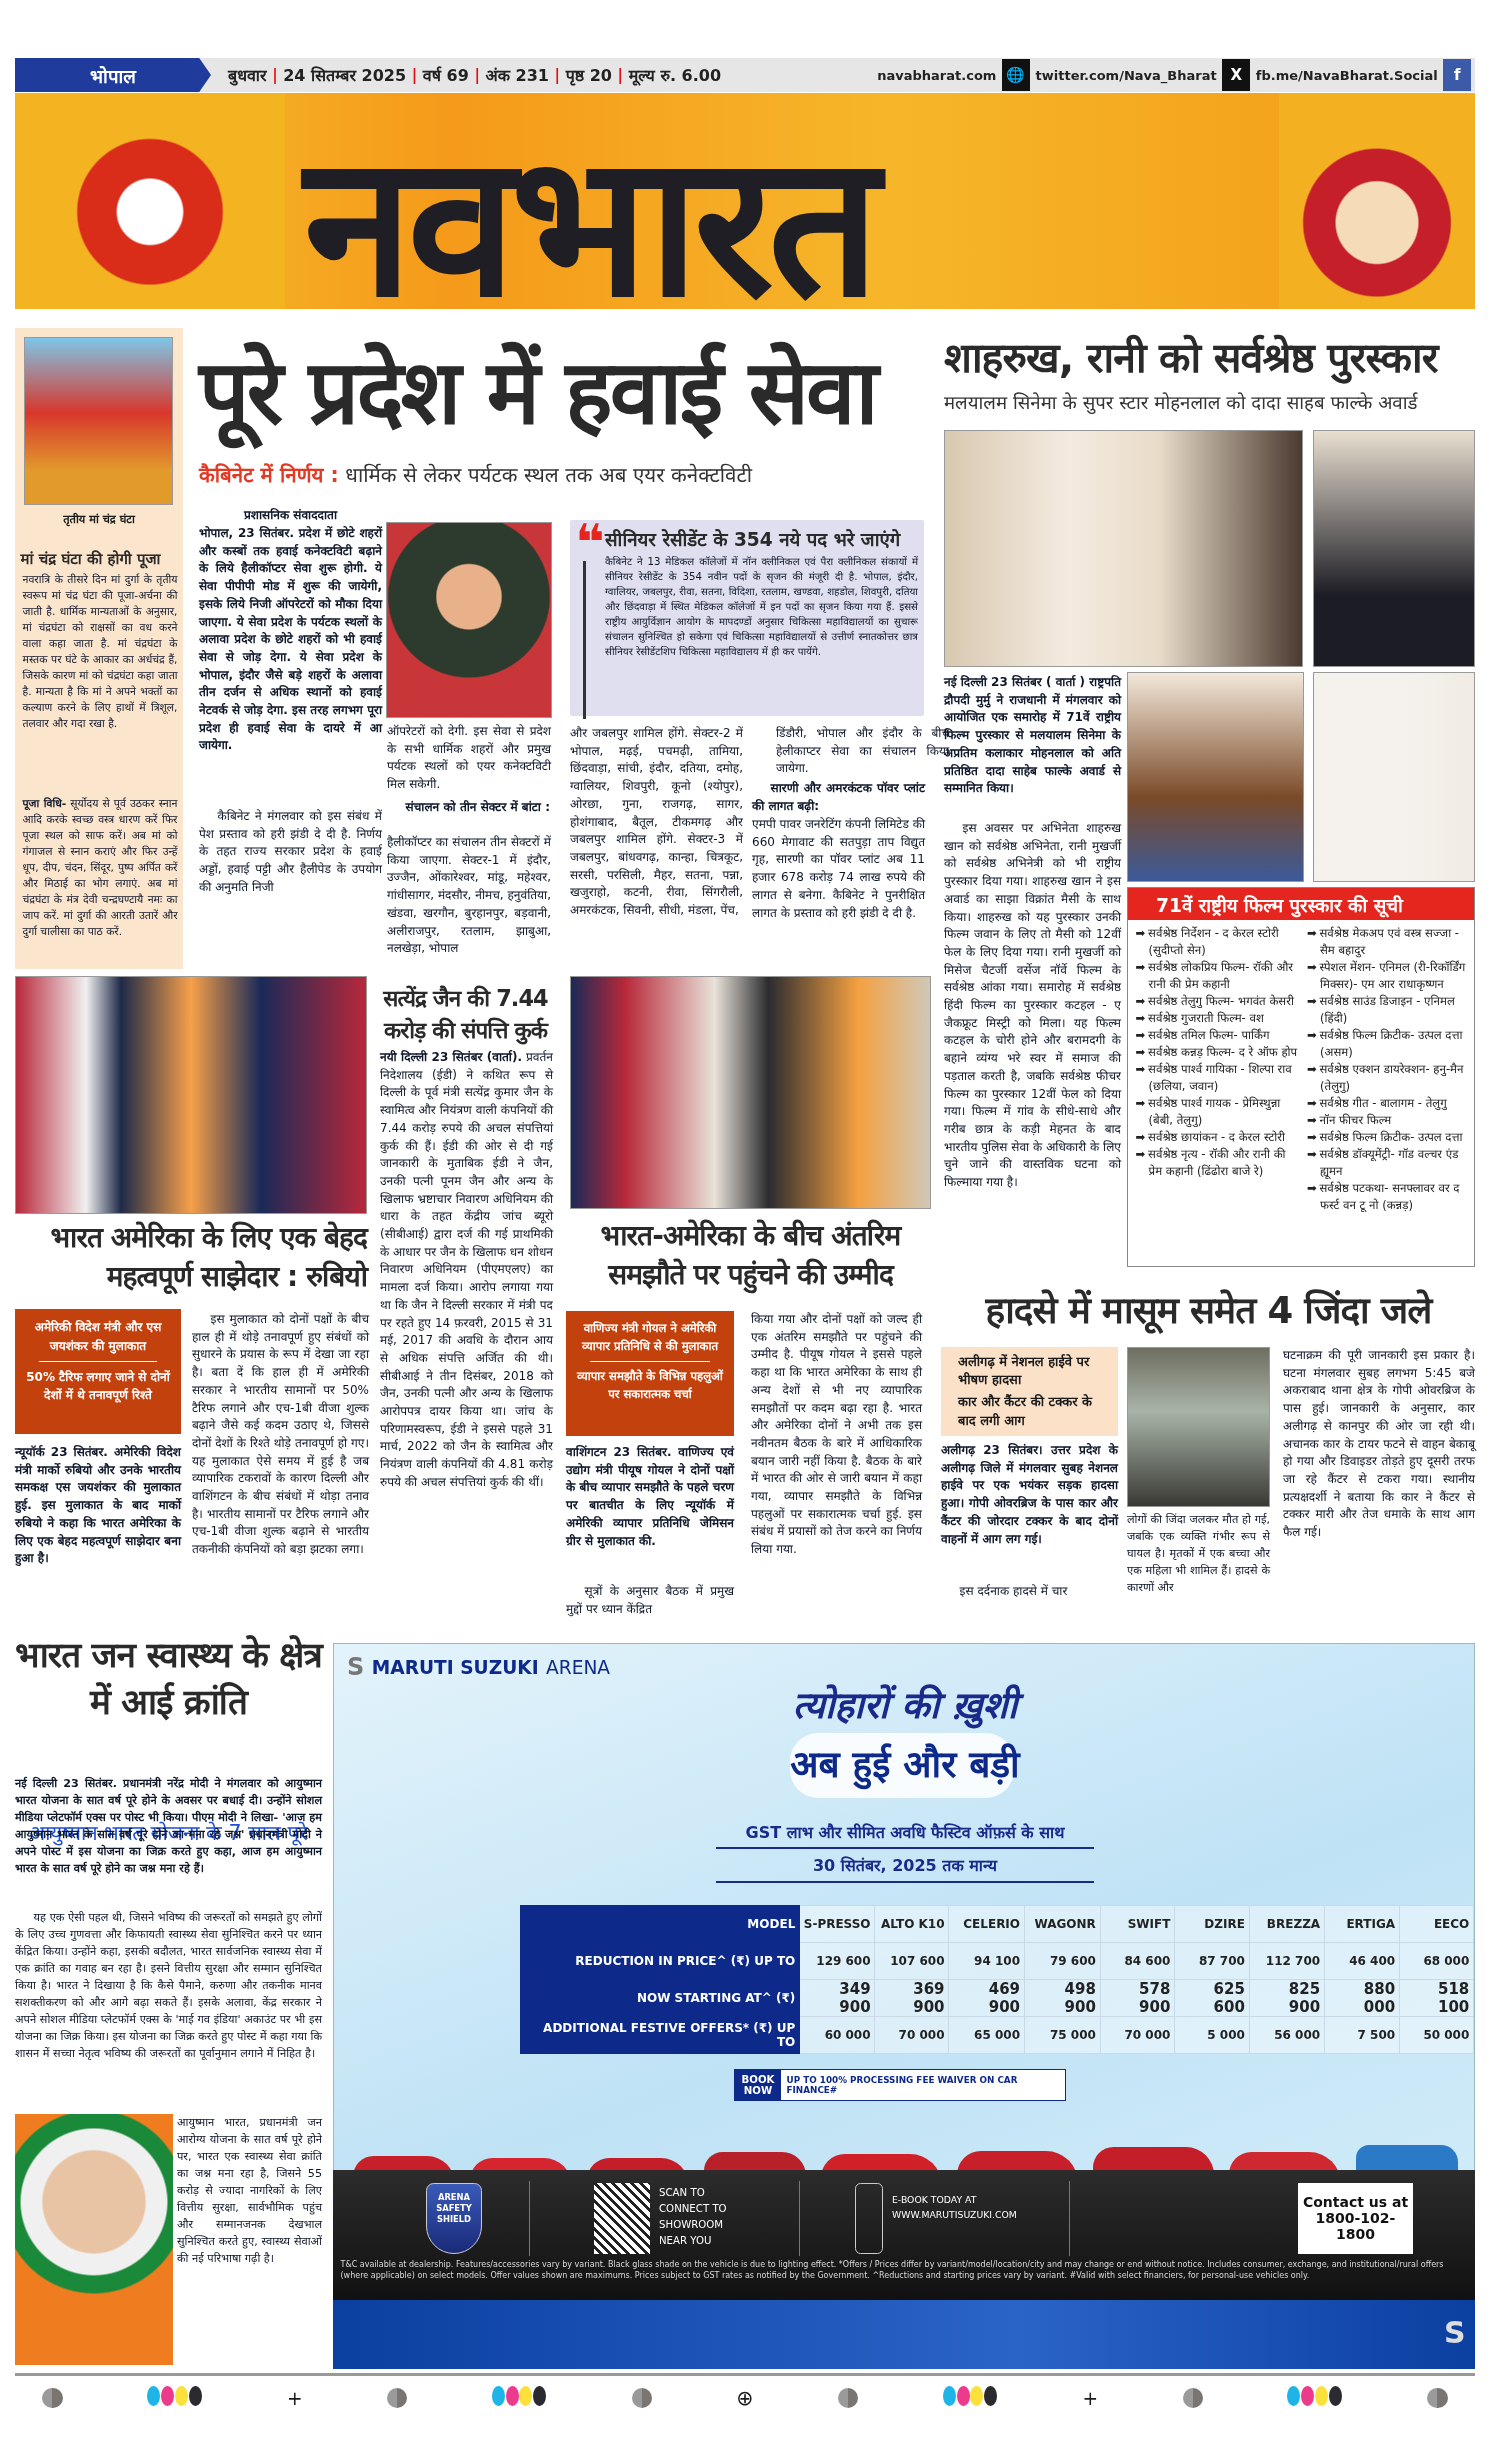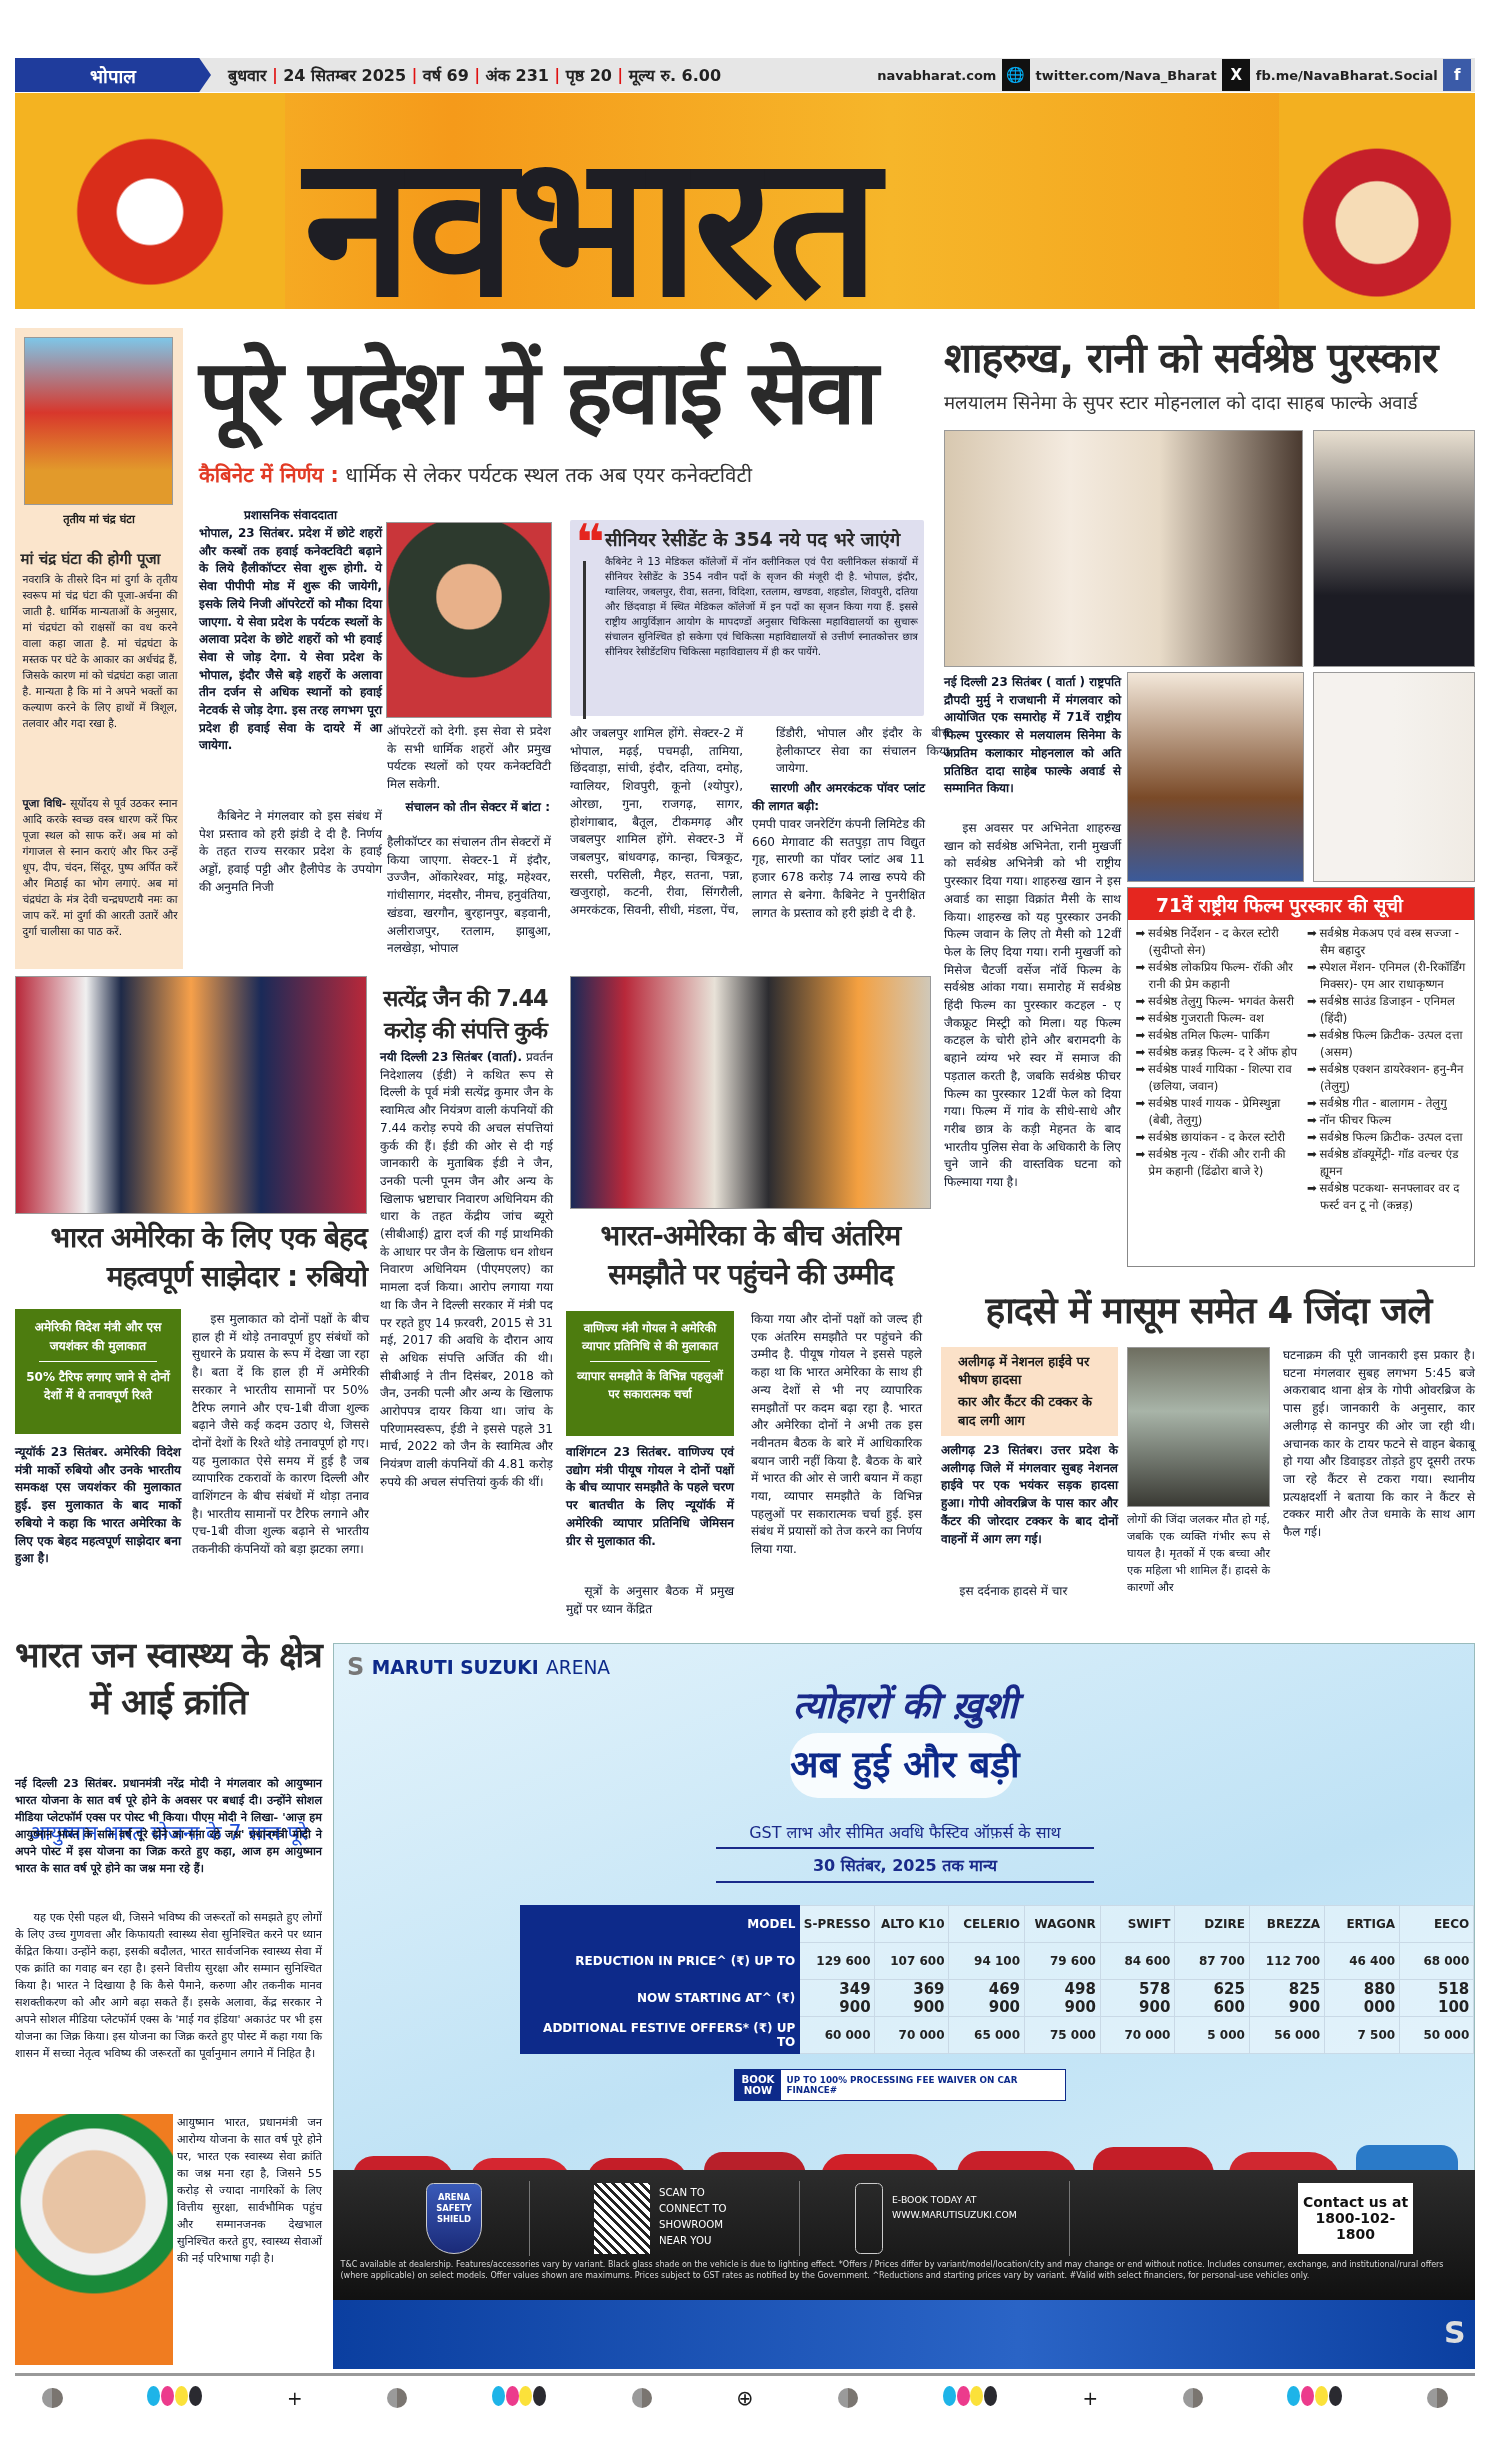--- a/index.html
+++ b/index.html
@@ -24,21 +24,21 @@
 #goddessR{position:absolute;right:0;top:0;width:196px;height:216px;background:radial-gradient(circle at 50% 60%,#f6dcb6 0 25%,#c5202a 26% 45%,#f3b020 46%)}
 
 #leftcol{left:15px;top:328px;width:168px;height:641px;background:#fbe5cc}
 
 .kick{font-size:20.5px;font-weight:bold;color:#e23b25}
 .quotebox{background:#dfdfef;border-radius:1.9px}
 .listbox{border:1.9px solid #888}
 .listhdr{background:#e5261f;color:#fff;font-weight:bold;font-size:18.6px;padding:3.7px 9.3px 3.7px 28px;clip-path:polygon(0 0,100% 0,100% 100%,0 100%)}
 .li{font-size:11.6px;line-height:17px;color:#222;padding-left:15px;text-indent:-13px}
 .li::before{content:"\27A1";margin-right:2.8px}
-.bluebox{background:#4d7c0f;color:#fff;font-weight:bold;text-align:center}
+.bluebox{background:#c2410c;color:#fff;font-weight:bold;text-align:center}
 .bluebox hr{border:0;border-top:1.9px solid #fff;margin:5.6px 18.6px}
 .peachbox{background:#fbe1c8}
 
 #ad{left:333px;top:1643px;width:1142px;height:726px;background:linear-gradient(160deg,#e3f3fb,#bfe2f5 50%,#d8effa);border:0.9px solid #9bb}
 table.cars{border-collapse:collapse;font-size:12px;font-weight:bold}
 table.cars td{border:0.9px solid #c9d9e6;text-align:right;padding:0 3.7px;height:37px;background:rgba(255,255,255,.45);color:#222}
 table.cars td.rh{background:#0d2a8a;color:#fff;width:279px;border-color:#0d2a8a}
 table.cars tr.big td{font-size:15px}
 #adfoot{left:333px;top:2170px;width:1142px;height:130px;background:linear-gradient(180deg,#2c2c2c,#111)}
 #adbottom{left:333px;top:2300px;width:1142px;height:69px;background:linear-gradient(90deg,#0b3fa0,#2a64c6 60%,#0b3fa0)}
@@ -191,21 +191,21 @@
 
 <div id="ad" class="abs">
   <div class="abs" style="left:13px;top:9.3px;display:flex;align-items:center;gap:7.5px">
     <span style="font-size:24px;color:#777;font-weight:bold">S</span>
     <span style="font-size:18.6px;font-weight:bold;color:#0d2a8a">MARUTI SUZUKI</span>
     <span style="font-size:18.6px;color:#0d2a8a">ARENA</span>
   </div>
   <div class="abs" style="left:0;top:34px;width:1142px;text-align:center;font-size:37px;font-weight:bold;color:#1a2a8a;font-style:italic">त्योहारों की ख़ुशी</div>
   <div class="abs" style="left:456px;top:89px;width:224px;height:65px;background:#fff;opacity:.85;border-radius:28px"></div>
   <div class="abs" style="left:0;top:93px;width:1142px;text-align:center;font-size:37px;font-weight:bold;color:#0d2a8a">अब हुई और बड़ी</div>
-  <div class="abs" style="left:0;top:177px;width:1142px;text-align:center;font-size:16px;font-weight:normal;color:#1a2a8a">GST लाभ और सीमित अवधि फैस्टिव ऑफ़र्स के साथ</div>
+  <div class="abs" style="left:0;top:177px;width:1142px;text-align:center;font-size:16px;font-weight:bold;color:#1a2a8a">GST लाभ और सीमित अवधि फैस्टिव ऑफ़र्स के साथ</div>
   <div class="abs" style="left:382px;top:203px;width:378px;height:1.9px;background:#1a2a8a"></div>
   <div class="abs" style="left:0;top:210px;width:1142px;text-align:center;font-size:16px;font-weight:bold;color:#1a2a8a">30 सितंबर, 2025 तक मान्य</div>
   <div class="abs" style="left:382px;top:237px;width:378px;height:1.9px;background:#1a2a8a"></div>
 
   <table class="cars abs" style="left:186px;top:261px">
     <tbody>
         <tr>
           <td class="rh">MODEL</td>
       <td>S-PRESSO</td>
           <td>ALTO K10</td>

